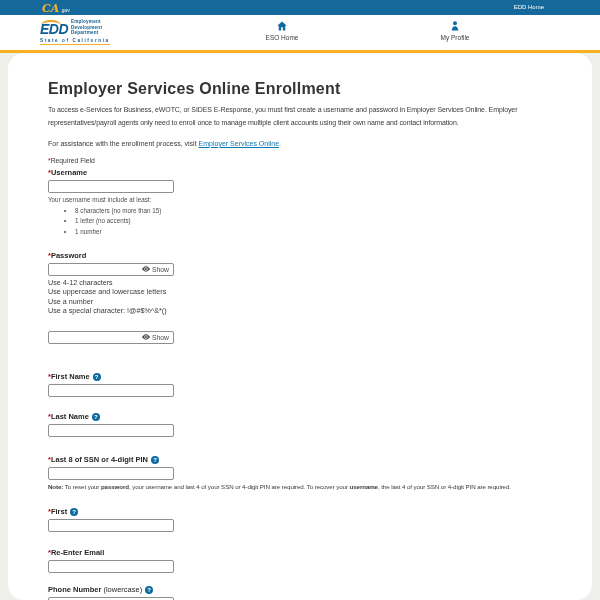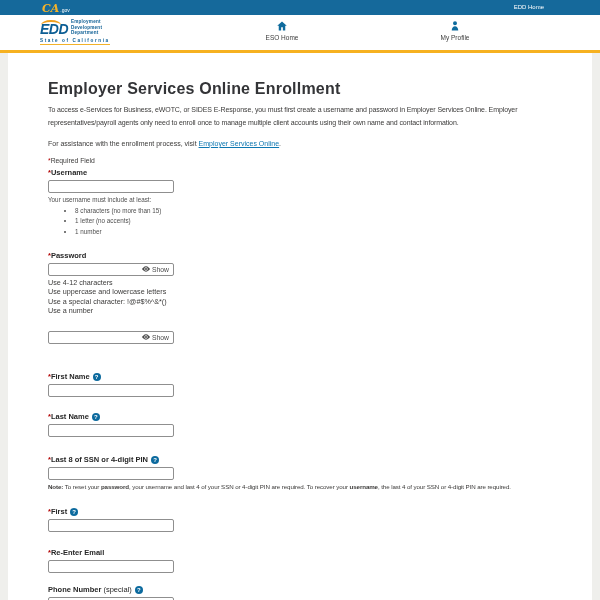--- a/index.html
+++ b/index.html
@@ -51,20 +51,21 @@
   .nav-eso { left:250px; }
   .nav-profile { left:423px; }
   .nav-icon svg { width:12px; height:12px; fill:#0e6b9d; }
   .nav-label { margin-top:1px; }
   
   .gold-rule { height:3px; background:#f6b120; }
   
   .content {
     margin:0 8px; background:#ffffff; height:547px;
     padding:27px 40px 0 40px;
+    border-radius:16px;
   }
   h1.page-title {
     margin:0 0 6px 0; font-size:16px; font-weight:bold;
     color:#333437; letter-spacing:0.2px; line-height:18px;
   }
   .intro {
     margin:0 0 7px 0; font-size:7px; line-height:1.85;
     max-width:513px; letter-spacing:-0.1px;
   }
   .assist { margin:0 0 6px 0; font-size:7px; line-height:13px; }
@@ -205,22 +206,22 @@
           <svg viewBox="0 0 24 16">
               <path d="M12 0C6 0 1.5 6.5 0 8c1.5 1.5 6 8 12 8s10.5-6.5 12-8c-1.5-1.5-6-8-12-8zm0 13a5 5 0 1 1 0-10 5 5 0 0 1 0 10zm0-8a3 3 0 1 0 0 6 3 3 0 0 0 0-6z"></path>
             </svg>
         </span>
         <span>Show</span>
       </button>
     </div>
     <div class="pw-rules">
       <div>Use 4-12 characters</div>
       <div>Use uppercase and lowercase letters</div>
+      <div>Use a number</div>
       <div>Use a special character: !@#$%^&amp;*()</div>
-      <div>Use a number</div>
     </div>
   </div>
 
   <div class="g-repassword">
     <div class="input-group">
       <input type="password" value="" style="">
       <button class="show-btn">
         <span class="eye-icon">
           <svg viewBox="0 0 24 16">
               <path d="M12 0C6 0 1.5 6.5 0 8c1.5 1.5 6 8 12 8s10.5-6.5 12-8c-1.5-1.5-6-8-12-8zm0 13a5 5 0 1 1 0-10 5 5 0 0 1 0 10zm0-8a3 3 0 1 0 0 6 3 3 0 0 0 0-6z"></path>
@@ -266,19 +267,19 @@
 
   <div class="g-reemail">
     <div class="form-label">
         <span><span class="star">*</span><span>Re-Enter Email</span></span>
       </div>
     <input class="text-input" type="text" value="" style="">
   </div>
 
   <div class="g-phone">
     <div class="form-label">
-        <span><span>Phone Number</span>&nbsp;<span class="optional-tag">(special)</span></span>
+        <span><span>Phone Number</span>&nbsp;<span class="optional-tag">(lowercase)</span></span>
         <span class="help-icon">?</span>
       </div>
     <input class="text-input" type="text" value="" style="">
   </div>
 
 </div>
 
 </body></html>

